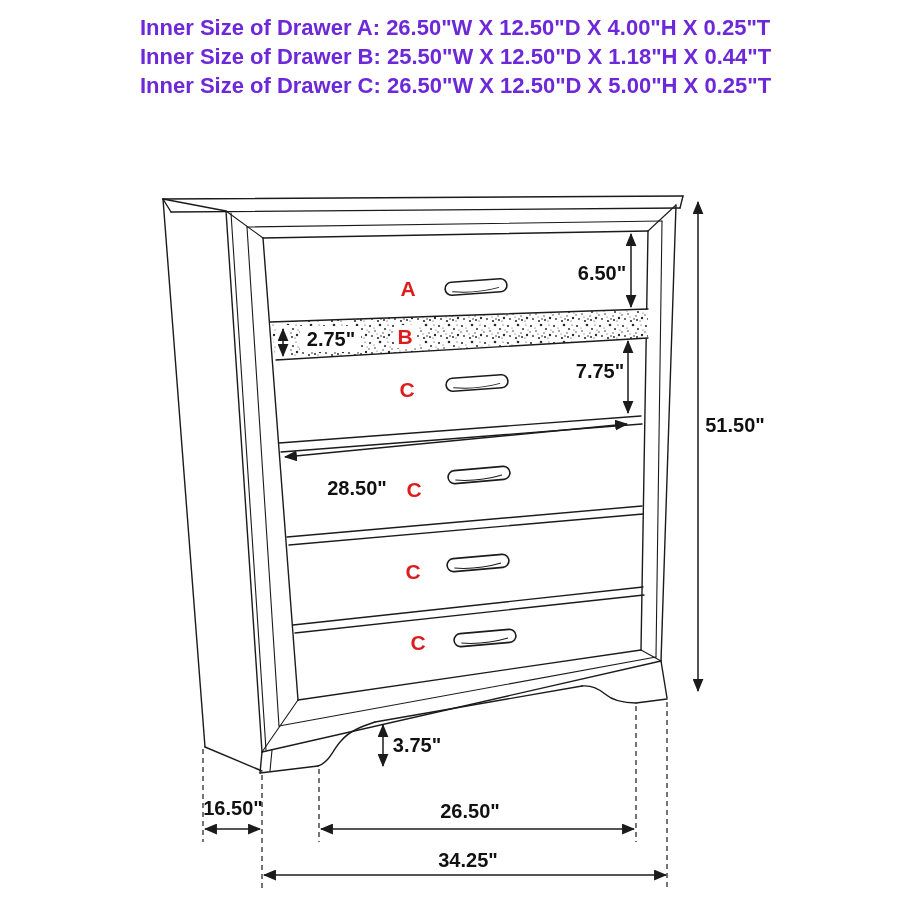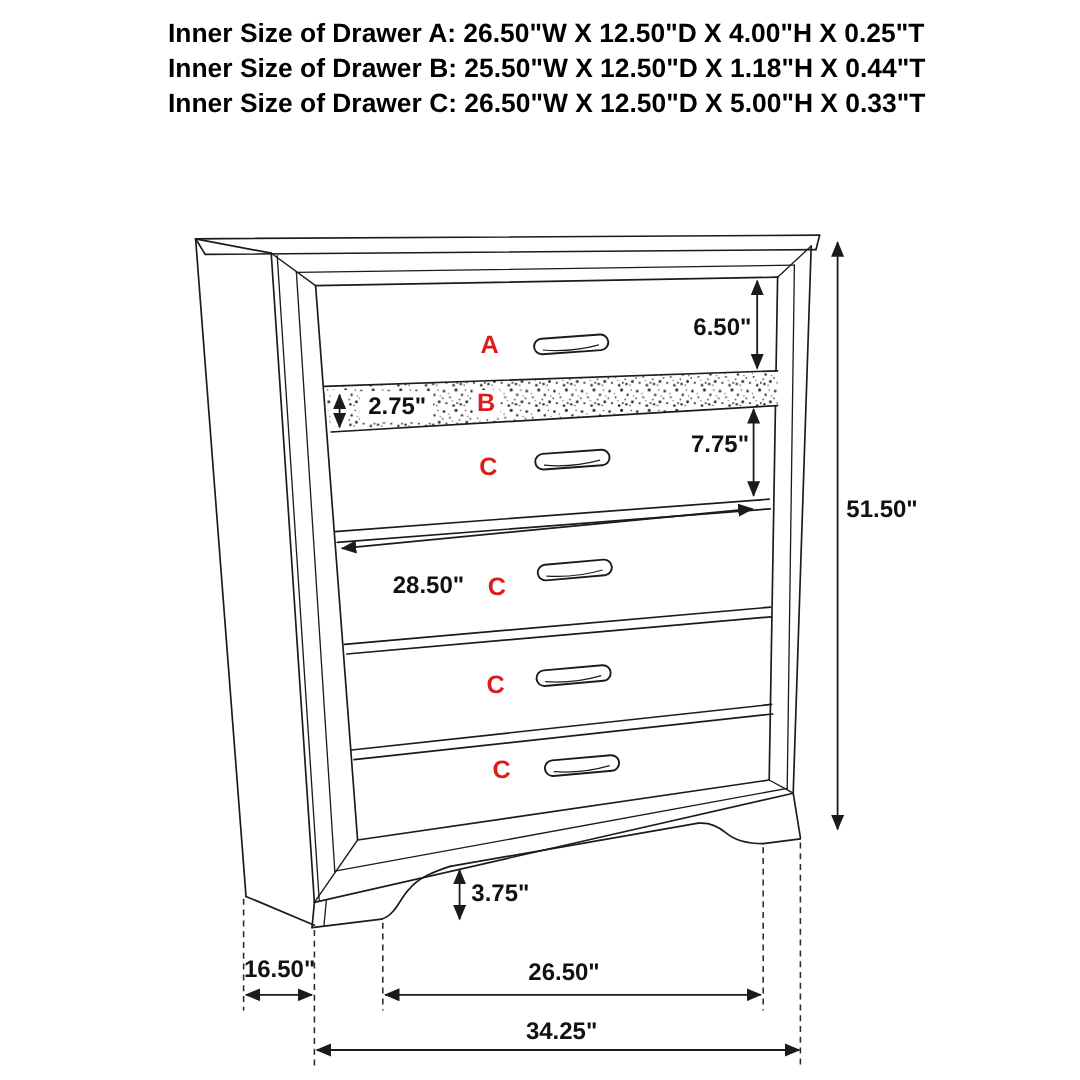--- a/index.html
+++ b/index.html
@@ -2,21 +2,21 @@
 <html><head>
 <meta charset="utf-8">
 <style>
   html,body { margin:0; padding:0; background:#ffffff; }
   .canvas {
     position:relative; width:900px; height:900px; background:#ffffff;
     font-family:"Liberation Sans", sans-serif; overflow:hidden;
   }
   .header {
     position:absolute; left:140px; top:13px;
-    font-weight:bold; font-size:22px; line-height:29px; color:#000000;
+    font-weight:bold; font-size:22px; line-height:29px; color:#6d28d9;
     white-space:nowrap; letter-spacing:0px;
   }
   .diagram-svg { position:absolute; left:0; top:0; }
   .ln   { stroke:#1b1b1b; stroke-width:1.4; fill:none; stroke-linecap:round; }
   .lnthin { stroke:#1b1b1b; stroke-width:1.1; fill:none; stroke-linecap:round; }
   .dash { stroke:#2b2b2b; stroke-width:1.3; fill:none; stroke-dasharray:5 4; }
   .dim  { stroke:#1b1b1b; stroke-width:1.5; fill:none;
           marker-start:url(#arr); marker-end:url(#arr); }
   .dim-label { font-family:"Liberation Sans", sans-serif; font-weight:bold;
                font-size:20px; fill:#111; }
@@ -27,21 +27,21 @@
   .handle-line { fill:none; stroke:#1b1b1b; stroke-width:1; }
 </style>
 </head>
 <body>
 
 <div class="canvas">
 
   <div class="header">
     <div>Inner Size of Drawer A: 26.50"W X 12.50"D X 4.00"H X 0.25"T</div>
     <div>Inner Size of Drawer B: 25.50"W X 12.50"D X 1.18"H X 0.44"T</div>
-    <div>Inner Size of Drawer C: 26.50"W X 12.50"D X 5.00"H X 0.33"T</div>
+    <div>Inner Size of Drawer C: 26.50"W X 12.50"D X 5.00"H X 0.25"T</div>
   </div>
 
   <svg class="diagram-svg" width="900" height="900" viewBox="0 0 900 900" xmlns="http://www.w3.org/2000/svg">
 
     <defs>
       <marker id="arr" viewBox="0 0 12 10" refX="11" refY="5" markerWidth="13" markerHeight="11" orient="auto-start-reverse" markerUnits="userSpaceOnUse">
         <path d="M0,0 L12,5 L0,10 z" fill="#1b1b1b"></path>
       </marker>
       <pattern id="speckle" width="23" height="17" patternUnits="userSpaceOnUse">
         <circle cx="2" cy="3" r="1.1" fill="#2a2a2a"></circle>

